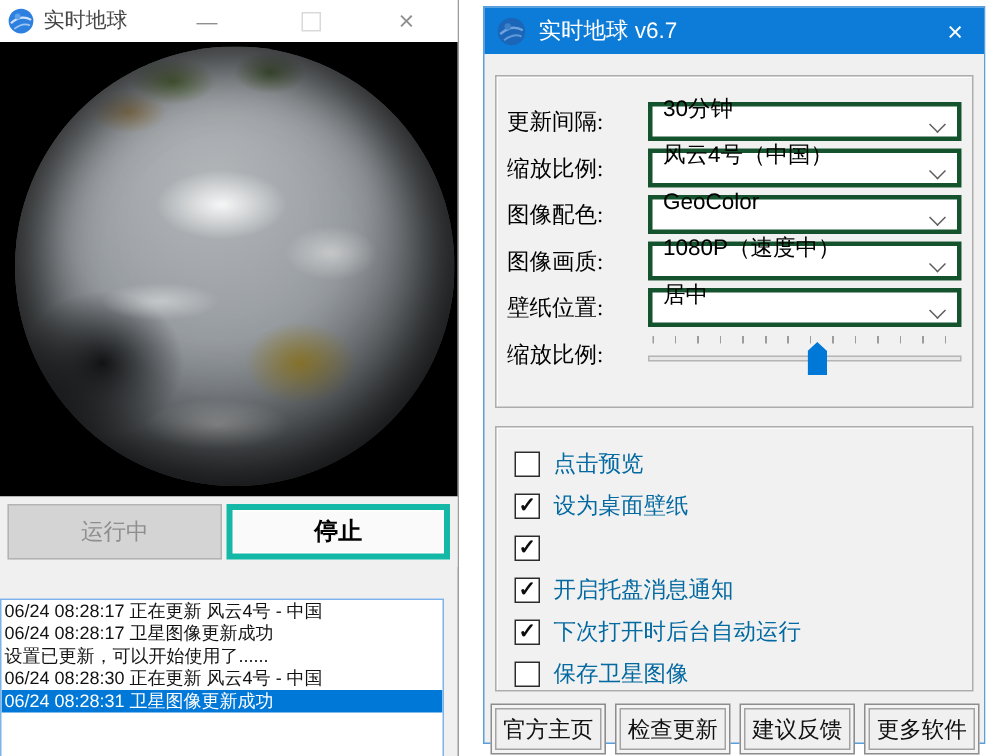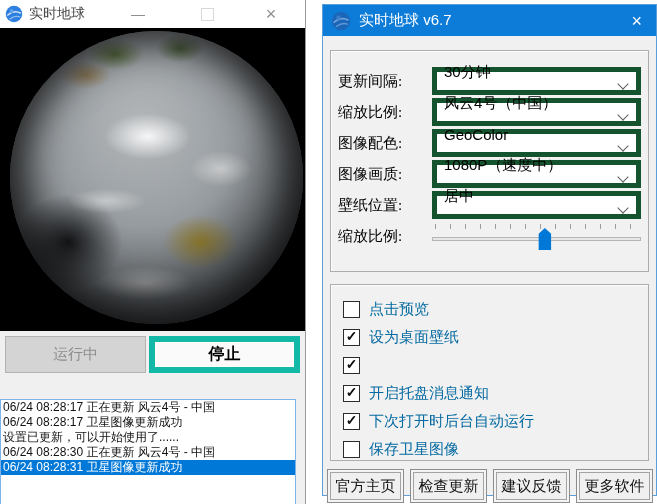--- a/index.html
+++ b/index.html
@@ -30,21 +30,21 @@
       radial-gradient(ellipse 56px 18px at 33% 58%, rgba(238,238,238,.5),  rgba(238,238,238,0) 70%),
       radial-gradient(ellipse 70px 24px at 46% 86%, rgba(215,215,215,.55), rgba(215,215,215,0) 70%),
       radial-gradient(ellipse 90px 80px at 20% 72%, rgba(5,6,8,.85), rgba(5,6,8,0) 60%),
       radial-gradient(circle at 45% 32%, #b2b6b9 0%, #989da1 40%, #63686c 72%, #2b2e31 100%);
     box-shadow: inset 0 0 34px 14px rgba(0,0,0,.6), inset -10px -26px 60px 14px rgba(0,0,0,.45);}
 
   .lw-buttons{position:absolute;top:331px;left:0;width:305px;height:47px;background:#f0f0f0;
       display:flex;gap:3px;padding:5px;box-sizing:border-box;font-family:Liberation Mono, monospace;}
   .btn-running{flex:1;background:#d4d4d4;border:1px solid #b3b3b3;color:#8e8e8e;font-size:15px;
       display:flex;align-items:center;justify-content:center;}
-  .btn-stop{flex:1;background:#fafafa;border:6px solid #14b8a6;box-shadow:inset 0 0 0 1px #ffffff;
+  .btn-stop{flex:1;background:#fafafa;border:4px solid #14b8a6;box-shadow:inset 0 0 0 1px #ffffff;
       color:#000;font-weight:bold;font-size:16px;display:flex;align-items:center;justify-content:center;}
 
   .lw-log{position:absolute;top:399px;left:0;width:296px;height:123px;background:#fff;
       border:1px solid #7db3ea;box-sizing:border-box;overflow:hidden;}
   .log-item{height:15px;line-height:15px;font-size:12px;padding-left:2px;white-space:nowrap;color:#121212;}
   .log-item.selected{background:#0078d7;color:#fff;}
 
   
   .rp{position:absolute;left:322px;top:4px;width:335px;height:492px;background:#f0f0f0;
       border:1px solid #5a9fdb;box-sizing:border-box;}
@@ -53,21 +53,21 @@
   .rp-close{margin-left:auto;margin-right:14px;color:#fff;font-size:18px;line-height:1;}
   .rp .appicon{width:20px;height:20px;margin-left:8px;}
 
   .groupbox{position:absolute;left:7px;right:7px;border:1px solid #adadad;
       box-shadow:inset 1px 1px 0 #fdfdfd;box-sizing:border-box;background:#f1f1f1;}
   .g1{top:45px;height:222px;padding:17px 7px 0 7px;}
   .g2{top:279px;height:177px;padding:10px 12px 0 12px;}
 
   .srow{display:flex;align-items:center;height:26px;margin-bottom:5px;}
   .srow-label{width:94px;font-size:15px;color:#000;font-family:Liberation Serif, serif;}
-  .combo{flex:1;height:26px;background:#fff;border:5px solid #14532d;box-sizing:border-box;
+  .combo{flex:1;height:26px;background:#fff;border:3px solid #14532d;box-sizing:border-box;
       display:flex;align-items:center;padding:0 22px 18px 7px;font-size:15px;color:#000;position:relative;}
   .chev{position:absolute;right:9px;top:8px;width:7px;height:7px;border-right:1.6px solid #5d5d5d;
       border-bottom:1.6px solid #5d5d5d;transform:rotate(45deg);}
 
   .slider-wrap{flex:1;position:relative;height:30px;}
   .ticks{position:absolute;top:3px;left:3px;right:1px;height:5px;
       background:repeating-linear-gradient(90deg,#9d9d9d 0 1px,transparent 1px 15px);}
   .track{position:absolute;top:16px;left:0;right:0;height:2px;background:#e7e7e7;border:1px solid #b5b5b5;}
   .thumb{position:absolute;top:7px;width:13px;height:22px;background:#0078d7;
       clip-path:polygon(50% 0,100% 27%,100% 100%,0 100%,0 27%);transform:translateX(-50%);}

